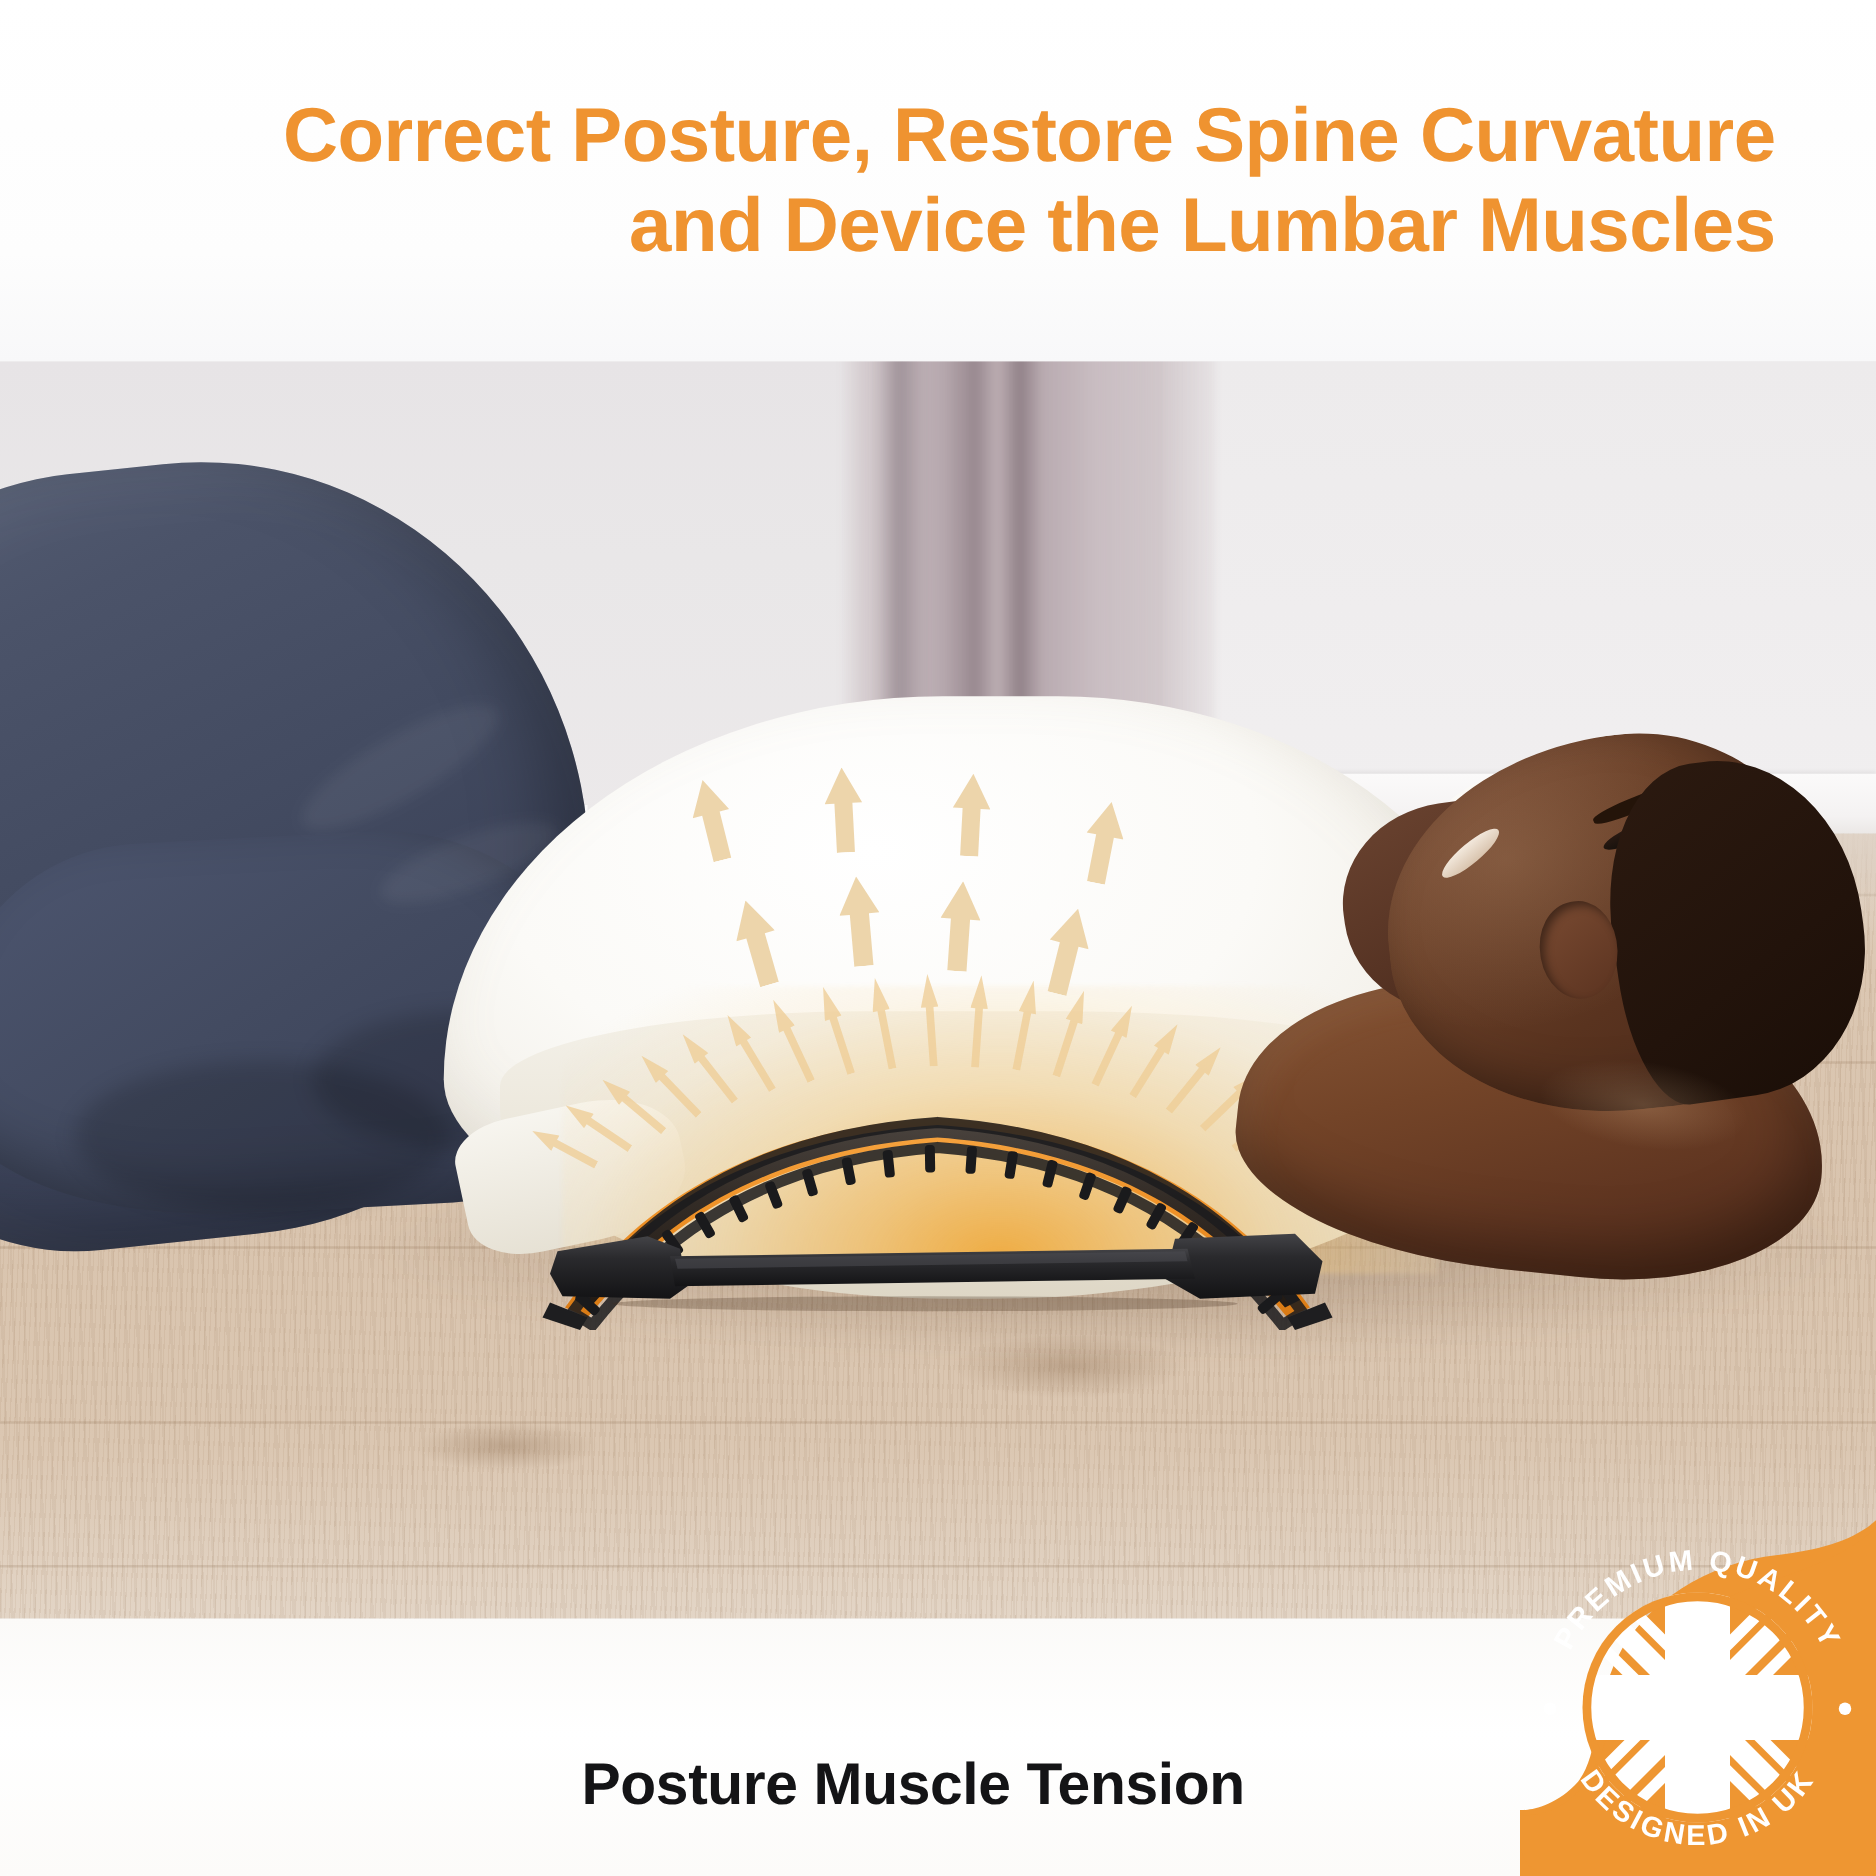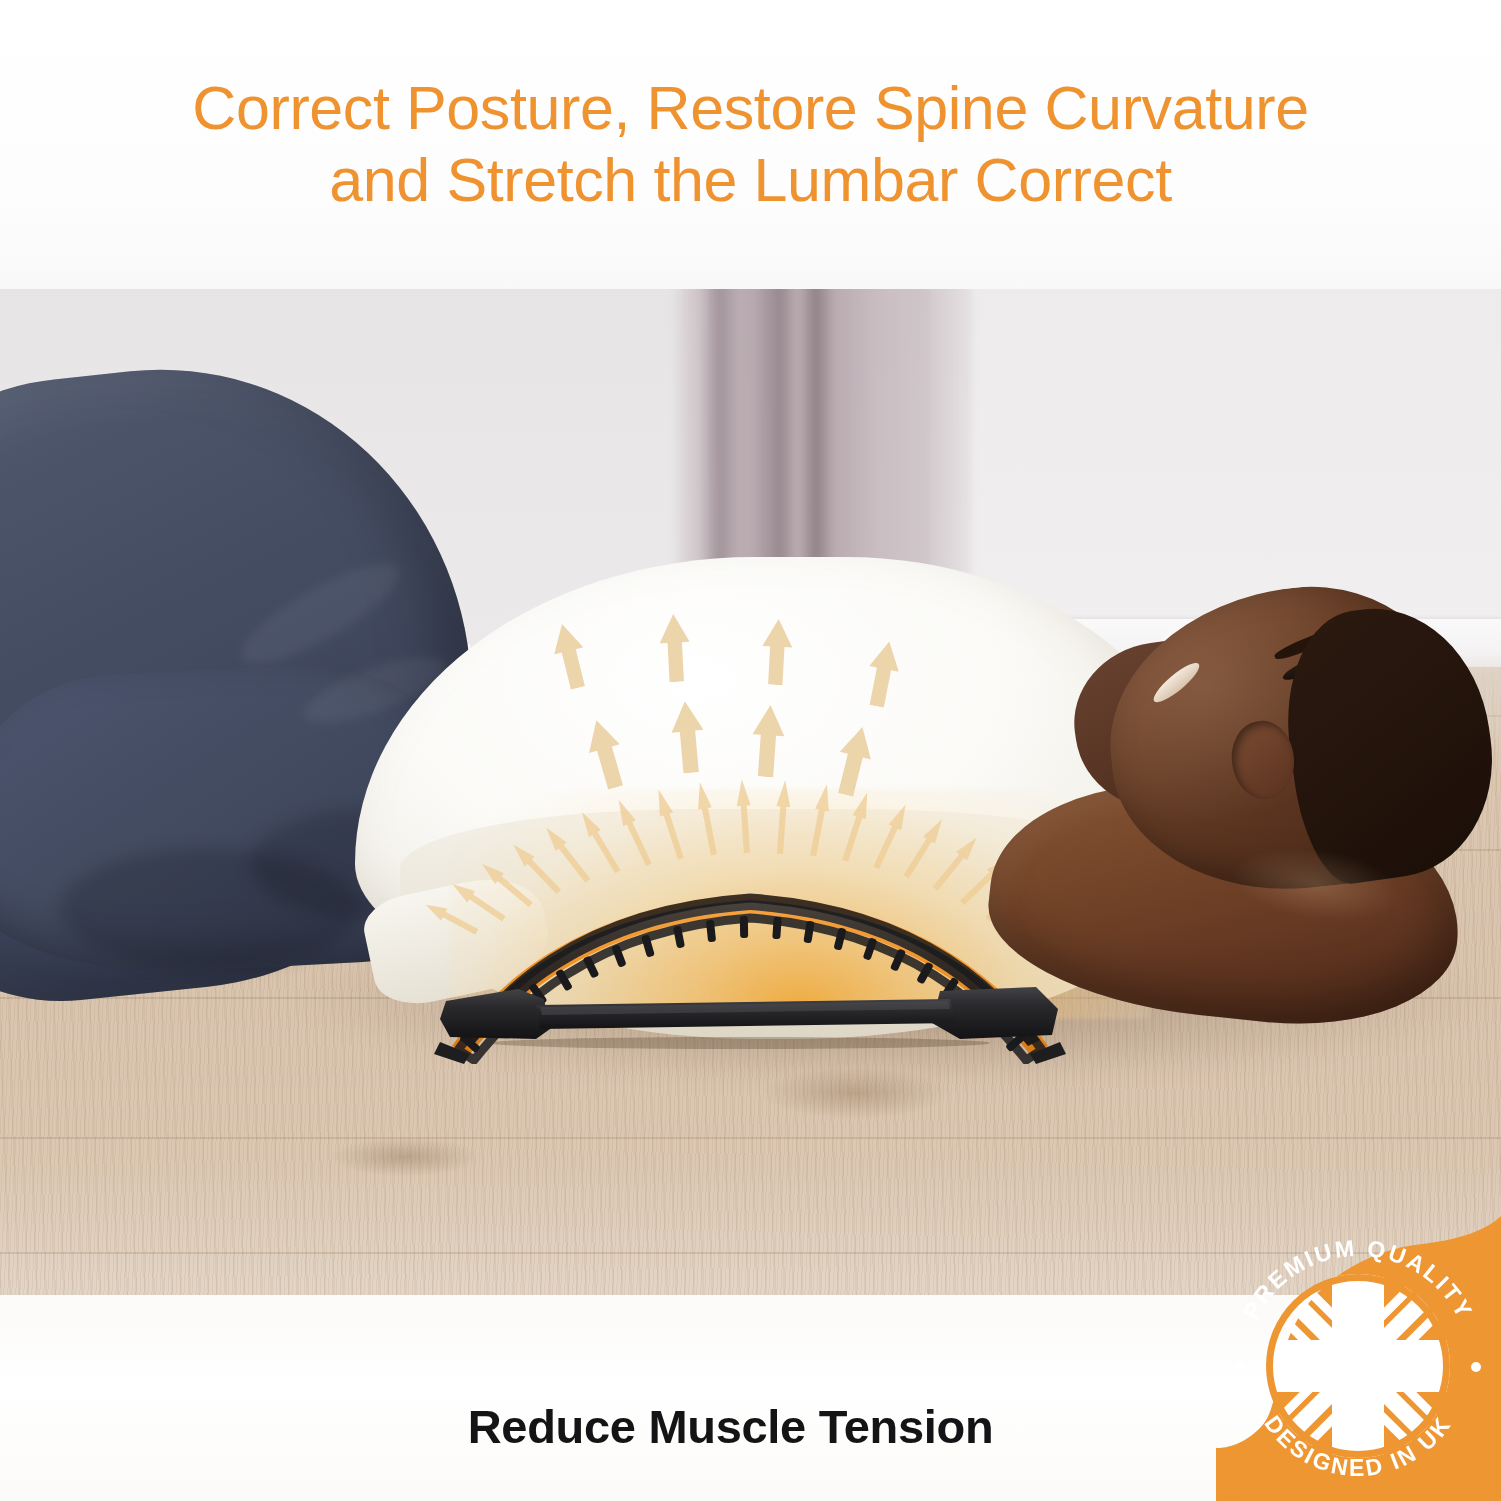--- a/index.html
+++ b/index.html
@@ -14,24 +14,24 @@
   .canvas { position:relative; width:1501px; height:1501px; background:#fff; overflow:hidden; }
 
   
   .top-band {
     position:absolute; left:0; top:0; width:1501px; height:289px;
     background:linear-gradient(180deg,#ffffff 0%,#fdfdfd 70%,#f8f8f9 100%);
     display:flex; align-items:center; justify-content:center;
     z-index:6;
   }
   .headline {
-    text-align:center;
+    text-align:right;
     color:#EF9330;
     font-size:61px;
-    font-weight:400;
+    font-weight:700;
     line-height:1.18;
     letter-spacing:-0.4px;
     width:1340px;
   }
   .headline .l2 { display:block; }
 
   
   .photo {
     position:absolute; left:0; top:289px; width:1501px; height:1006px;
     overflow:hidden; z-index:1;
@@ -424,29 +424,29 @@
     </div>
     <div class="hair"></div>
     <div class="ear"></div>
     <div class="arm-hi"></div>
 
   </div>
 
   <div class="top-band">
     <div class="headline">
       <span>Correct Posture, Restore Spine Curvature</span>
-      <span class="l2">and Stretch the Lumbar Correct</span>
+      <span class="l2">and Device the Lumbar Muscles</span>
     </div>
   </div>
 
 
   <div class="bottom-band">
     <div class="subline">
       <br>
-      <span>Reduce Muscle Tension</span>
+      <span>Posture Muscle Tension</span>
     </div>
   </div>
 
   <div class="badge">
     <svg width="285" height="285" viewBox="0 0 285 285">
       <defs>
         <path id="arcTop" d="M 30,152 A 112,112 0 0 1 254,152" fill="none"></path>
         <path id="arcBot" d="M 32,150 A 110,110 0 0 0 252,150" fill="none"></path>
         <clipPath id="flagClip">
             <circle cx="142" cy="150" r="92"></circle>

